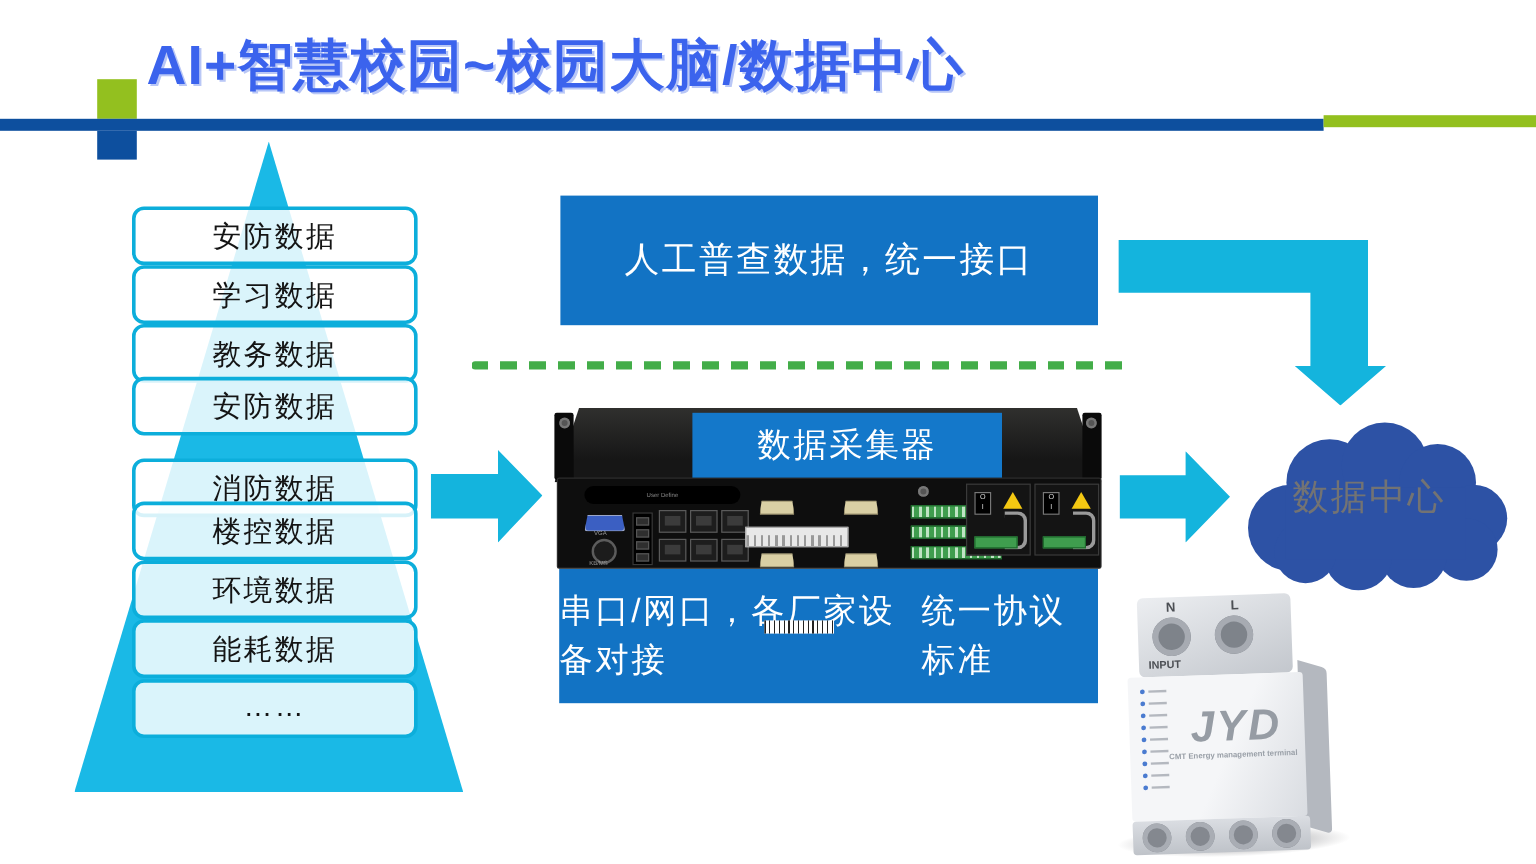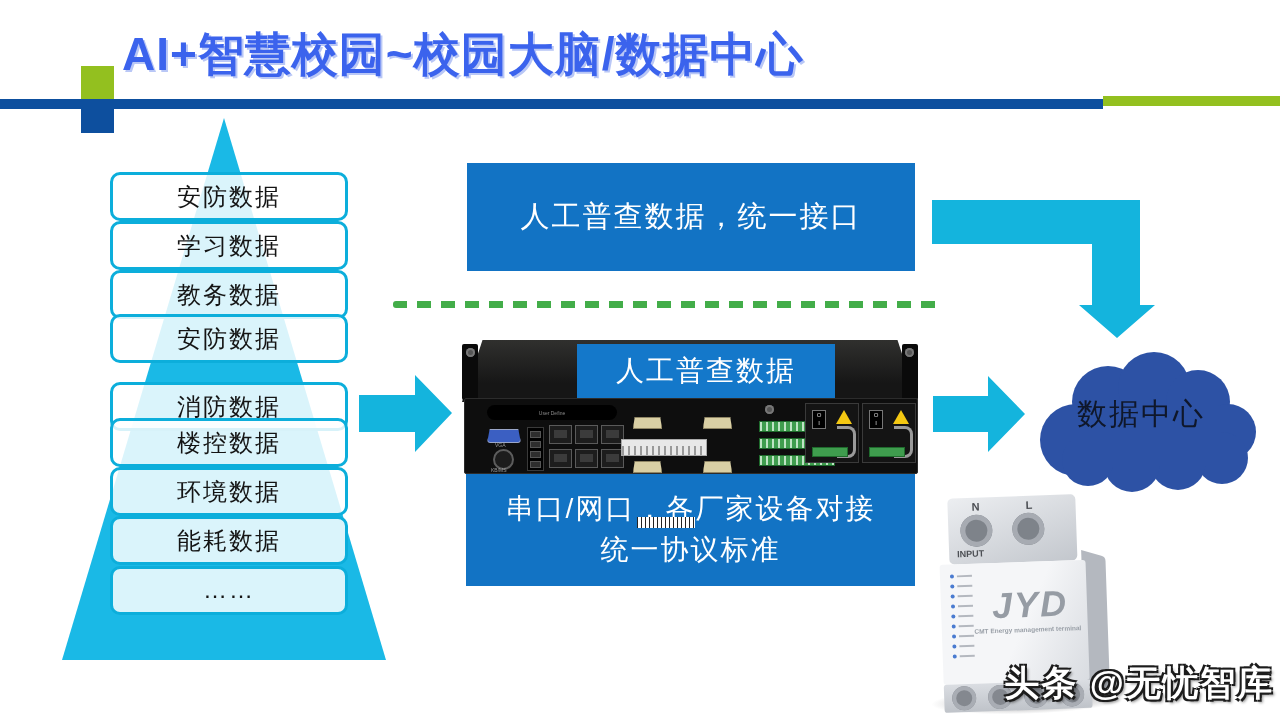--- a/index.html
+++ b/index.html
@@ -29,26 +29,26 @@
   .census-box{position:absolute;left:467px;top:163px;width:448px;height:108px;background:#1273c4;
               color:#fff;font-size:29px;display:flex;align-items:center;justify-content:center;
               letter-spacing:2px;}
   .dashed-line{position:absolute;left:393px;top:301px;width:547px;height:7px;
                background:repeating-linear-gradient(90deg,#43ad49 0 14px,transparent 14px 24px);
                border-radius:3px;}
   .collector-label{position:absolute;left:577px;top:344px;width:258px;height:54px;background:#1478ca;
                    color:#fff;font-size:28px;display:flex;align-items:center;justify-content:center;
                    letter-spacing:2px;z-index:6;}
   .protocol-box{position:absolute;left:466px;top:474px;width:449px;height:112px;background:#1273c4;
-                color:#fff;font-size:28px;display:flex;flex-direction:column;align-items:center;
+                color:#fff;font-size:28px;display:flex;flex-direction:row;align-items:center;
                 justify-content:center;line-height:1.45;letter-spacing:2px;}
 
   
   .cloud-wrap{position:absolute;left:1026px;top:340px;width:232px;height:152px;}
-  .cloud-label{position:absolute;left:1046px;top:394px;width:190px;text-align:center;color:#0f172a;
+  .cloud-label{position:absolute;left:1046px;top:394px;width:190px;text-align:center;color:#737373;
                font-size:30px;letter-spacing:2px;z-index:7;}
 
   
   .device{position:absolute;left:462px;top:336px;width:456px;height:138px;z-index:4;}
   .dev-top{position:absolute;left:0;top:4px;width:456px;height:62px;background:linear-gradient(180deg,#30302e,#161616 70%);
            clip-path:polygon(4.5% 0,95.5% 0,100% 100%,0 100%);}
   .dev-front{position:absolute;left:2px;top:62px;width:452px;height:74px;background:#0e0e0e;
              border:1px solid #2c2c2c;border-radius:2px;}
   .dev-ear{position:absolute;top:8px;width:16px;height:56px;background:#0a0a0a;border-radius:2px;}
   .dev-ear.l{left:0;} .dev-ear.r{right:0;}
@@ -189,21 +189,21 @@
       </div>
       <div class="psu" style="left:397px;top:4px;">
         <div class="sw">O<br>I</div>
           <div class="warn"></div>
           <div class="handle"></div>
           <div class="pterm"></div>
       </div>
       <div class="barcode"></div>
     </div>
   </div>
-  <div class="collector-label">人工普查数据</div>
+  <div class="collector-label">数据采集器</div>
 
   <div class="protocol-box">
     <span>串口/网口，各厂家设备对接</span>
     <span>统一协议标准</span>
   </div>
 
   <svg class="arrow-svg" style="left:933px;top:376px;" width="92" height="76" viewBox="0 0 92 76">
     <polygon points="0,20 55,20 55,0 92,38 55,76 55,56 0,56" fill="#14b4dd"></polygon>
   </svg>
 
@@ -278,15 +278,14 @@
       <div class="jyd-sub">CMT Energy management terminal</div>
     </div>
     <div class="jyd-bottom">
       <div class="jyd-bterm" style="left:8px;"></div>
       <div class="jyd-bterm" style="left:44px;"></div>
       <div class="jyd-bterm" style="left:80px;"></div>
       <div class="jyd-bterm" style="left:116px;"></div>
     </div>
   </div>
 
-  <div class="watermark">头条 @无忧智库</div>
 
 </div>
 
 </body></html>

